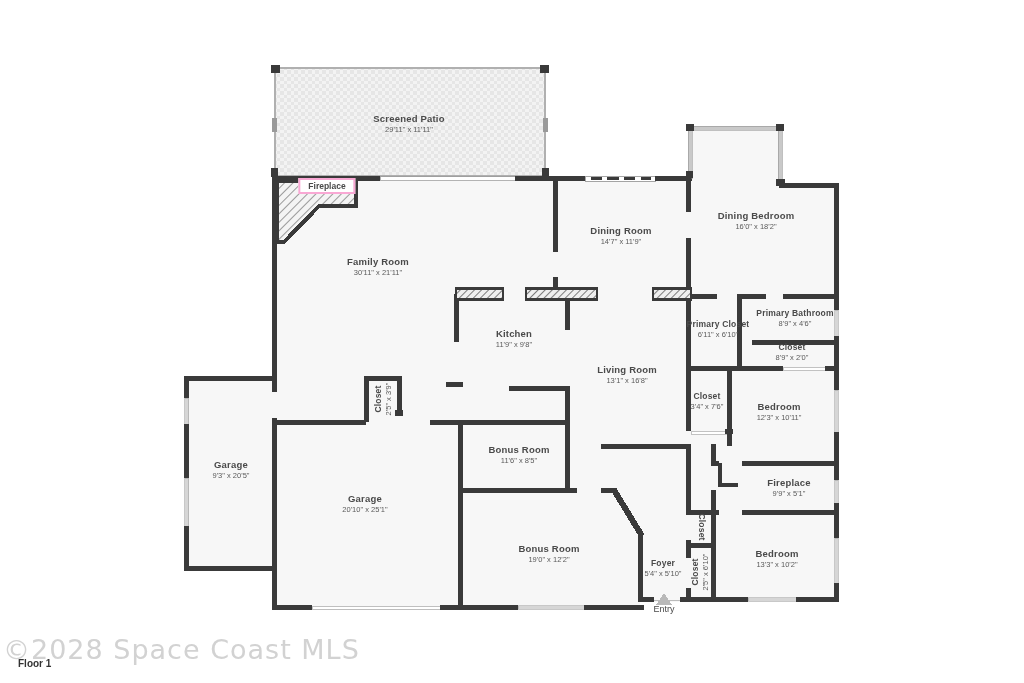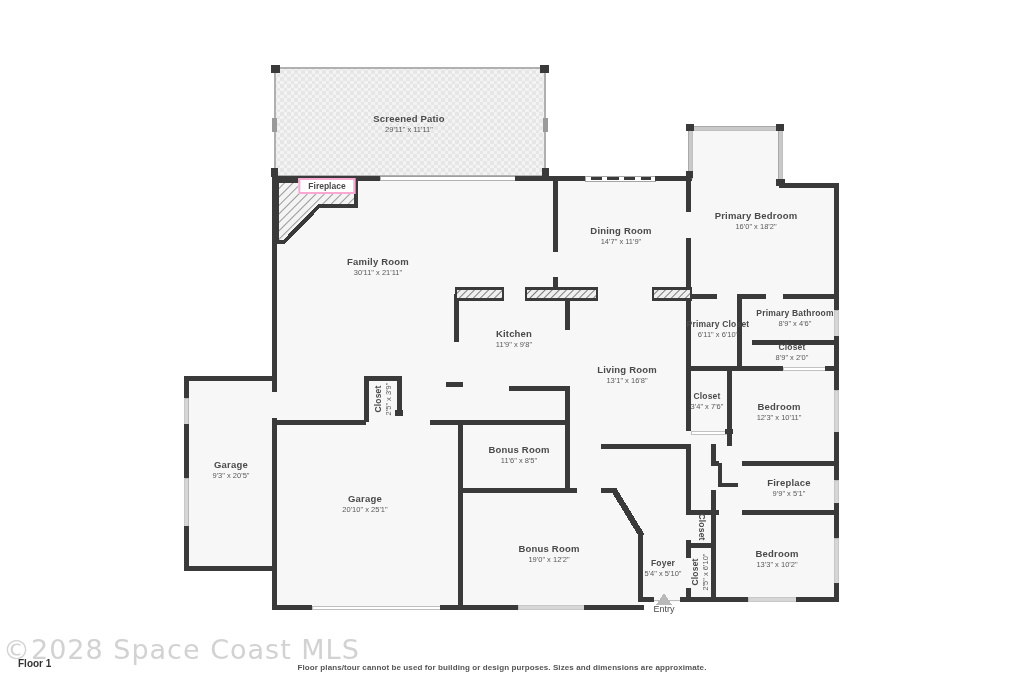--- a/index.html
+++ b/index.html
@@ -223,21 +223,21 @@
     <div class="rname">Family Room</div>
     <div class="rdims">30'11" x 21'11"</div>
   </div>
 
   <div class="room-label" style="left:621px;top:236px">
     <div class="rname">Dining Room</div>
     <div class="rdims">14'7" x 11'9"</div>
   </div>
 
   <div class="room-label" style="left:756px;top:221px">
-    <div class="rname">Primary Bedroom</div>
+    <div class="rname">Dining Bedroom</div>
     <div class="rdims">16'0" x 18'2"</div>
   </div>
 
   <div class="room-label" style="left:514px;top:339px">
     <div class="rname">Kitchen</div>
     <div class="rdims">11'9" x 9'8"</div>
   </div>
 
   <div class="room-label small" style="left:718px;top:329px">
     <div class="rname">Primary Closet</div>
@@ -315,15 +315,14 @@
 
   <div class="room-label" style="left:777px;top:559px">
     <div class="rname">Bedroom</div>
     <div class="rdims">13'3" x 10'2"</div>
   </div>
 
   <div class="entry-label" style="left:664px;top:604px">Entry</div>
 
   <div class="watermark">©2028 Space Coast MLS</div>
   <div class="floor-label">Floor 1</div>
-  <div class="disclaimer">Floor plans/tour cannot be used for building or design purposes. Sizes and dimensions are approximate.</div>
 
 </div>
 
 </body></html>

